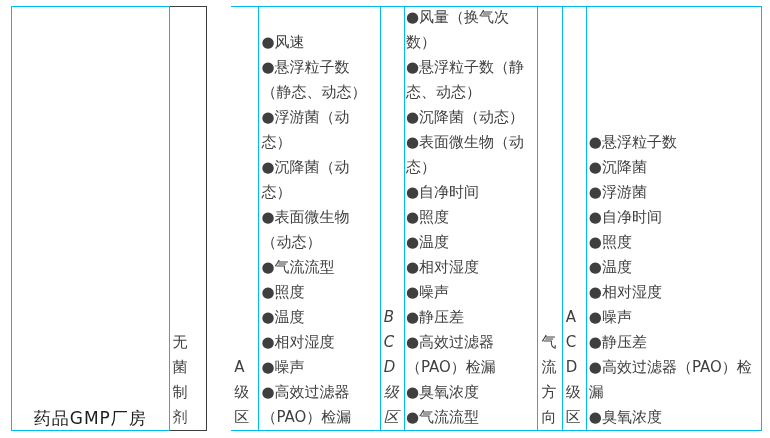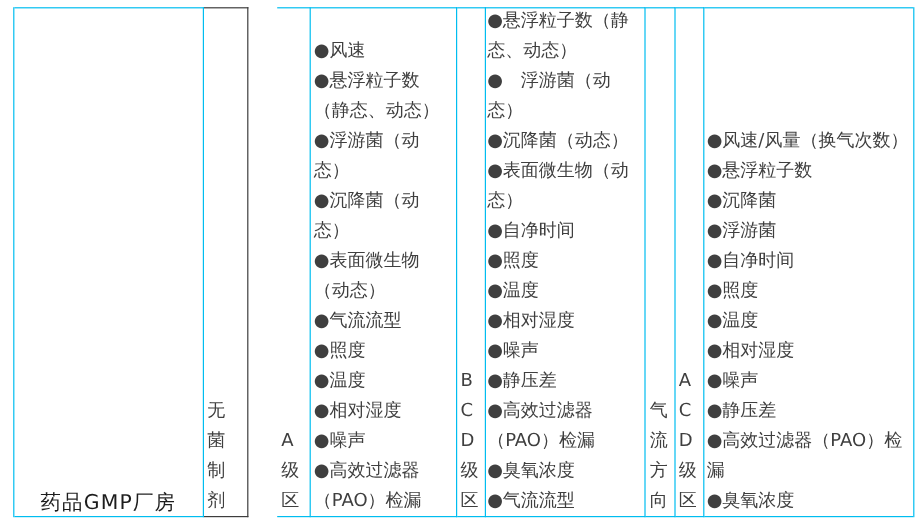--- a/index.html
+++ b/index.html
@@ -39,21 +39,21 @@
   .col:last-child { border-right: none; }
   .col-dark {
     border-top-color: var(--dark);
     border-right-color: var(--dark);
     border-bottom-color: var(--dark);
   }
   .c1 { width: 163px; align-items: center; }
   .c2 { width: 39px; }
   .c3 { width: 29px; margin-left: 24px; }
   .c4 { width: 125px; padding: 0 12px 0 2px; }
-  .c5 { width: 25px; }
+  .c5 { width: 25px; font-style: italic; }
   .c6 { width: 138px; padding: 0 1px; }
   .c7 { width: 25px; }
   .c8 { width: 25px; }
   .c9 { width: 180px; padding: 0 2px; }
   .title {
     font-size: 17px;
     font-weight: normal;
     color: var(--title-text);
     text-align: center;
     letter-spacing: 1px;
@@ -106,21 +106,20 @@
         <div class="item">●高效过滤器（PAO）检漏</div>
       </div>
 
     <div class="col c5">
       <div class="vtext">BCD级区</div>
     </div>
 
     <div class="col c6">
         <div class="item">●风量（换气次数）</div>
         <div class="item">●悬浮粒子数（静态、动态）</div>
-        <div class="item">●　浮游菌（动态）</div>
         <div class="item">●沉降菌（动态）</div>
         <div class="item">●表面微生物（动态）</div>
         <div class="item">●自净时间</div>
         <div class="item">●照度</div>
         <div class="item">●温度</div>
         <div class="item">●相对湿度</div>
         <div class="item">●噪声</div>
         <div class="item">●静压差</div>
         <div class="item">●高效过滤器（PAO）检漏</div>
         <div class="item">●臭氧浓度</div>
@@ -129,21 +128,20 @@
 
     <div class="col c7">
       <div class="vtext">气流方向</div>
     </div>
 
     <div class="col c8">
       <div class="vtext">ACD级区</div>
     </div>
 
     <div class="col c9">
-        <div class="item">●风速/风量（换气次数）</div>
         <div class="item">●悬浮粒子数</div>
         <div class="item">●沉降菌</div>
         <div class="item">●浮游菌</div>
         <div class="item">●自净时间</div>
         <div class="item">●照度</div>
         <div class="item">●温度</div>
         <div class="item">●相对湿度</div>
         <div class="item">●噪声</div>
         <div class="item">●静压差</div>
         <div class="item">●高效过滤器（PAO）检漏</div>

